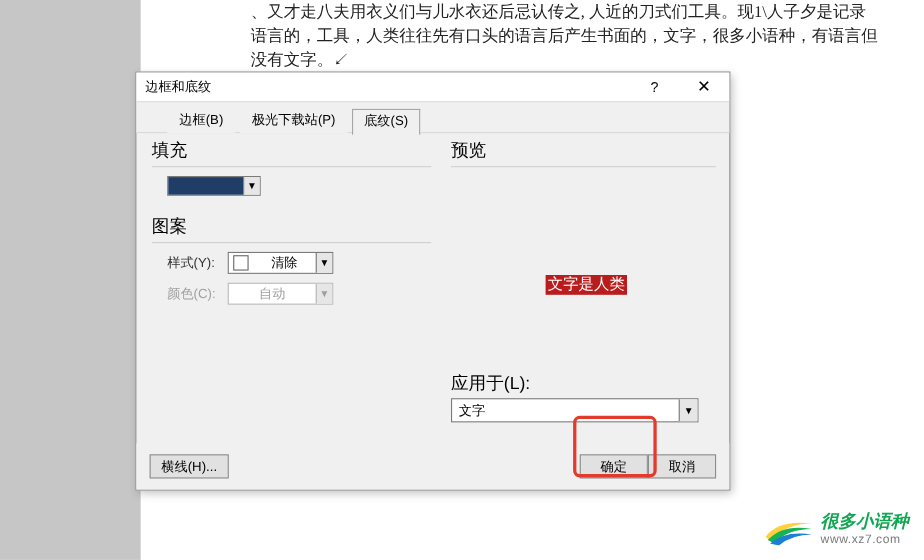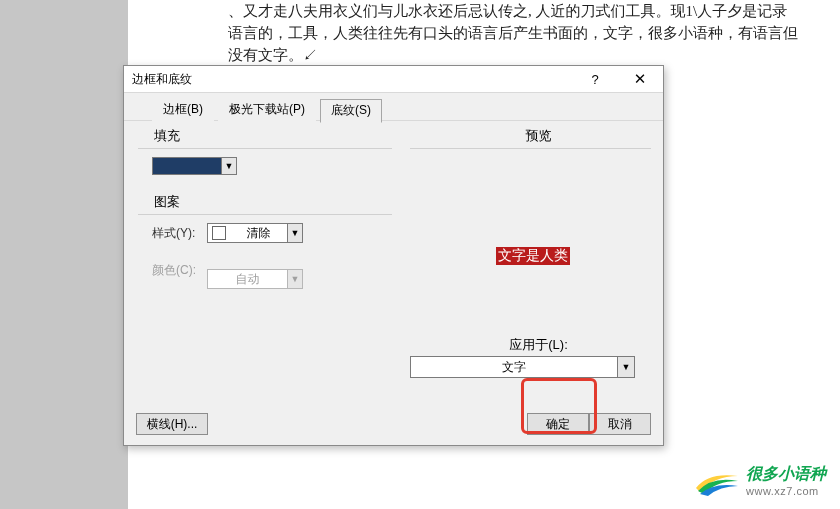--- a/index.html
+++ b/index.html
@@ -99,26 +99,24 @@
     height: 290px;
   }
   .left-col {
     width: 280px;
     padding: 4px 12px 8px 14px;
   }
   .right-col {
     flex: 1;
     padding: 4px 12px 8px 6px;
     position: relative;
-    text-align: center;
   }
   .section-label {
-    font-size: 13px;
+    font-size: 16px;
     margin-top: 2px;
-    margin-left: 16px;
   }
   .sep {
     height: 1px;
     background: #d0d0d0;
     margin-top: 3px;
   }
   .fill-swatch-wrap {
     margin-top: 8px;
     margin-left: 14px;
   }
@@ -173,21 +171,21 @@
   }
   .combo .caret {
     width:15px;height:18px;
     border-left:1px solid #7a7a7a;
     background:#e6e6e6;
     display:flex;align-items:center;justify-content:center;
     font-size:9px;
   }
   .combo.w1 { width:96px; }
   .combo.w2 { width:96px; }
-  .combo.disabled { border-color:#b7b7b7; color:#a0a0a0;margin-top:18px; }
+  .combo.disabled { border-color:#b7b7b7; color:#a0a0a0; }
   .combo.disabled .caret{ border-color:#b7b7b7;}
   .preview-area {
     margin-top: 6px;
     height: 175px;
     position: relative;
   }
   .preview-text {
     position:absolute;
     left:86px; top:92px;
     background:#b91c1c;

